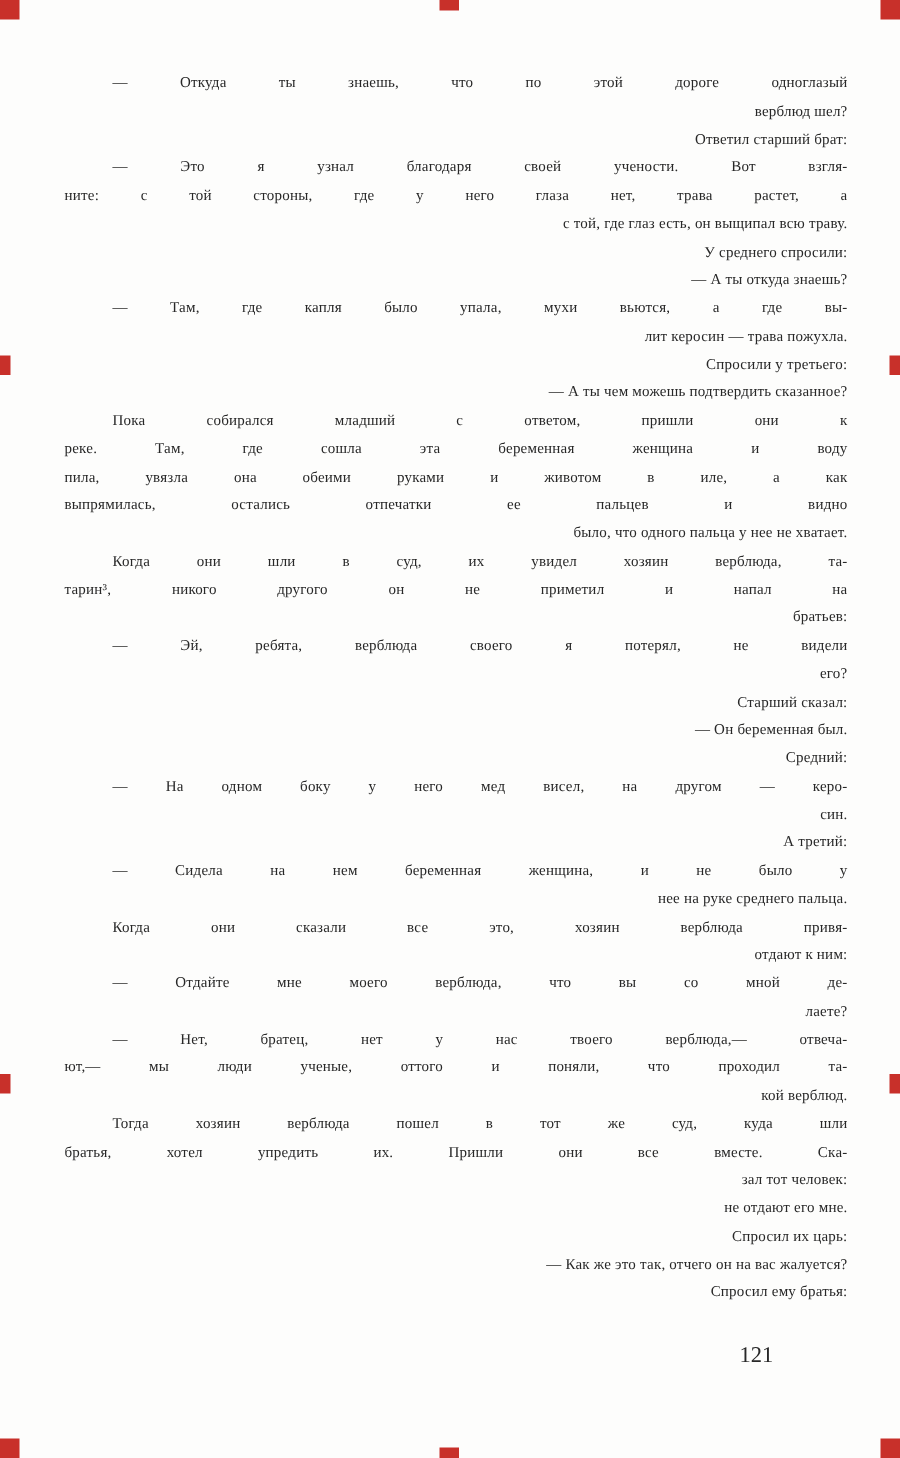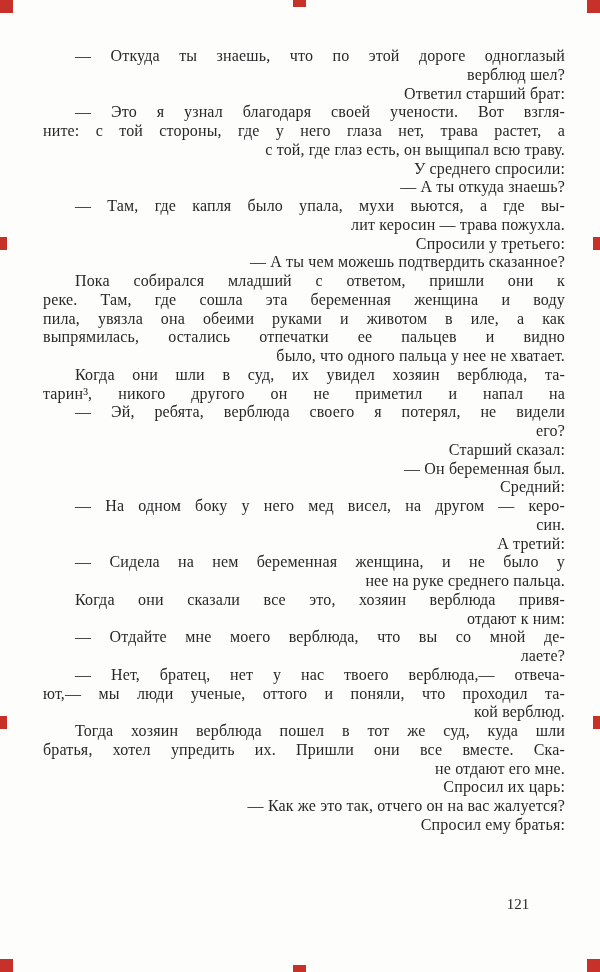--- a/index.html
+++ b/index.html
@@ -16,42 +16,42 @@
   .page {
     position: absolute;
     inset: 0;
   }
   .text-block {
     position: absolute;
     left: 43px;
     top: 47px;
     width: 522px;
     font-family: "Liberation Serif", serif;
-    font-size: 16px;
+    font-size: 10px;
     line-height: 18.75px;
     color: #282828;
     letter-spacing: 0.15px;
   }
   .line {
     height: 18.75px;
     text-align: right;
   }
   .line.ind {
     text-indent: 32px;
   }
   .line.j {
     text-align: justify;
     text-align-last: justify;
   }
   .page-number {
     position: absolute;
     left: 493px;
     top: 896px;
     width: 50px;
-    text-align: center;
+    text-align: left;
     font-family: "Liberation Serif", serif;
     font-size: 15px;
     font-weight: 500;
     color: #282828;
   }
   .marker {
     position: absolute;
   }
 </style>
 </head>
@@ -71,39 +71,41 @@
       <div class="line">лит керосин — трава пожухла.</div>
       <div class="line ind">Спросили у третьего:</div>
       <div class="line ind">— А ты чем можешь подтвердить сказанное?</div>
       <div class="line j ind">Пока собирался младший с ответом, пришли они к</div>
       <div class="line j">реке. Там, где сошла эта беременная женщина и воду</div>
       <div class="line j">пила, увязла она обеими руками и животом в иле, а как</div>
       <div class="line j">выпрямилась, остались отпечатки ее пальцев и видно</div>
       <div class="line">было, что одного пальца у нее не хватает.</div>
       <div class="line j ind">Когда они шли в суд, их увидел хозяин верблюда, та-</div>
       <div class="line j">тарин³, никого другого он не приметил и напал на</div>
+      <div class="line">братьев:</div>
       <div class="line j ind">— Эй, ребята, верблюда своего я потерял, не видели</div>
       <div class="line">его?</div>
       <div class="line ind">Старший сказал:</div>
       <div class="line ind">— Он беременная был.</div>
       <div class="line ind">Средний:</div>
       <div class="line j ind">— На одном боку у него мед висел, на другом — керо-</div>
       <div class="line">син.</div>
       <div class="line ind">А третий:</div>
       <div class="line j ind">— Сидела на нем беременная женщина, и не было у</div>
       <div class="line">нее на руке среднего пальца.</div>
       <div class="line j ind">Когда они сказали все это, хозяин верблюда привя-</div>
       <div class="line">отдают к ним:</div>
       <div class="line j ind">— Отдайте мне моего верблюда, что вы со мной де-</div>
       <div class="line">лаете?</div>
       <div class="line j ind">— Нет, братец, нет у нас твоего верблюда,— отвеча-</div>
       <div class="line j">ют,— мы люди ученые, оттого и поняли, что проходил та-</div>
       <div class="line">кой верблюд.</div>
       <div class="line j ind">Тогда хозяин верблюда пошел в тот же суд, куда шли</div>
       <div class="line j">братья, хотел упредить их. Пришли они все вместе. Ска-</div>
+      <div class="line">зал тот человек:</div>
       <div class="line">не отдают его мне.</div>
       <div class="line ind">Спросил их царь:</div>
       <div class="line ind">— Как же это так, отчего он на вас жалуется?</div>
       <div class="line ind">Спросил ему братья:</div>
     </main>
   <div class="page-number" style="color: rgb(40, 40, 40);">121</div>
   <div>
       <div class="marker" style="left: 0px; top: 0px; width: 13px; height: 13px; background: rgb(200, 48, 42);"></div>
       <div class="marker" style="left: 587px; top: 0px; width: 13px; height: 13px; background: rgb(200, 48, 42);"></div>
       <div class="marker" style="left: 0px; top: 959px; width: 13px; height: 13px; background: rgb(200, 48, 42);"></div>

